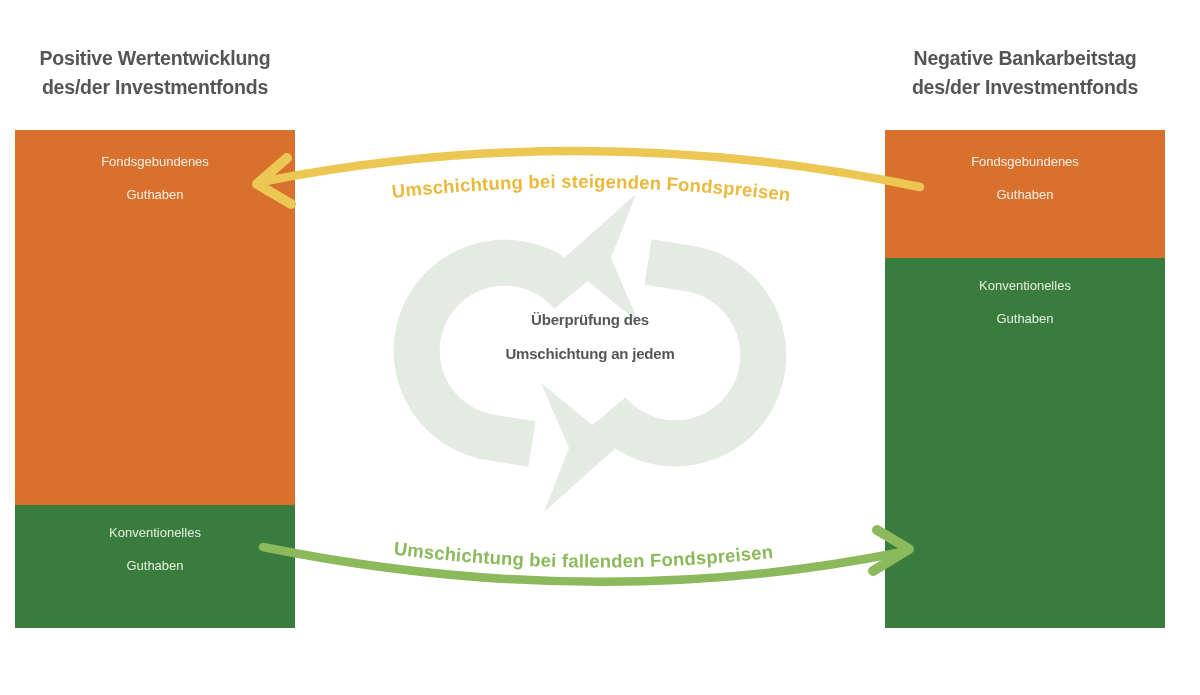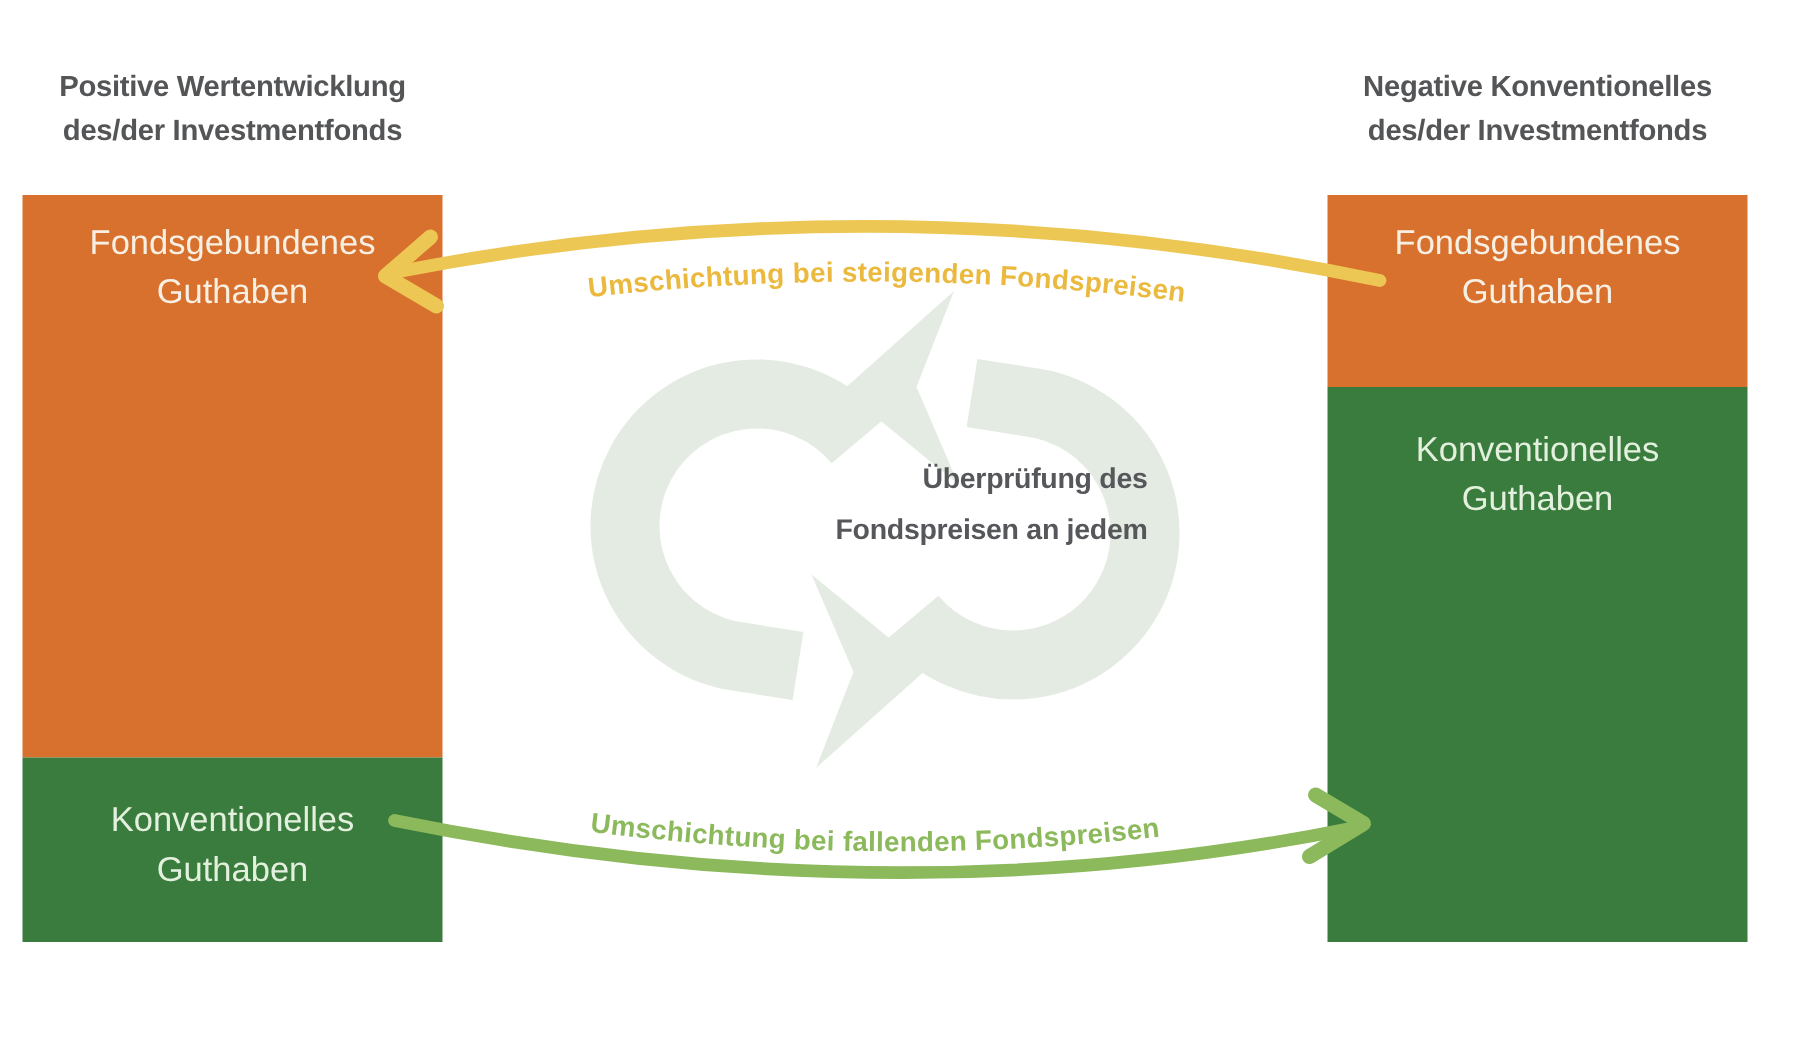--- a/index.html
+++ b/index.html
@@ -10,45 +10,45 @@
   .col-header {
     position:absolute; top:44px; width:280px; text-align:center;
     font-size:19.5px; font-weight:bold; color:#545557; line-height:29px;
     letter-spacing:-0.2px;
   }
   .bar { position:absolute; top:130px; width:280px; height:502px; }
   .seg { width:100%; box-sizing:border-box; text-align:center; }
   .seg-orange { background:#d8702e; }
   .seg-green  { background:#3a7c3d; }
   .seg-label {
-    font-size:23px; line-height:33px; font-weight:400;
+    font-size:13px; line-height:33px; font-weight:400;
   }
   .seg-orange .seg-label { color:#f8efe3; padding-top:15px; }
-  .seg-green  .seg-label { color:#e4f0de; padding-top:25px; }
+  .seg-green  .seg-label { color:#e4f0de; padding-top:11px; }
 
   #cycle-icon { position:absolute; left:390px; top:188px; }
   #center-text {
-    position:absolute; left:415px; top:303px; width:350px; text-align:right;
-    font-size:19px; font-weight:bold; color:#56575a; line-height:34px;
+    position:absolute; left:415px; top:303px; width:350px; text-align:center;
+    font-size:15px; font-weight:bold; color:#56575a; line-height:34px;
     letter-spacing:-0.2px; z-index:3;
   }
   #arrow-layer { position:absolute; left:0; top:0; z-index:4; pointer-events:none; }
   .arrow-label { font-size:18.5px; font-weight:bold; letter-spacing:0.2px; }
 </style>
 </head>
 <body>
 
 <div id="stage">
 
   <div class="col-header" style="left:15px;">
     <div>Positive Wertentwicklung</div>
     <div>des/der Investmentfonds</div>
   </div>
   <div class="col-header" style="left:885px;">
-    <div>Negative Konventionelles</div>
+    <div>Negative Bankarbeitstag</div>
     <div>des/der Investmentfonds</div>
   </div>
 
   <div class="bar" style="left:15px;">
     <div class="seg seg-orange" style="height:375px;">
       <div class="seg-label">
         <div>Fondsgebundenes</div>
         <div>Guthaben</div>
       </div>
     </div>
@@ -83,21 +83,21 @@
     <g transform="rotate(180 200 165)">
       <g stroke="#e4ebe2" stroke-width="46" fill="none">
         <path d="M 258 74 L 296 80 A 88 88 0 1 1 218 224"></path>
       </g>
       <path d="M 172 72 L 246 6 L 221 70 L 249 135 Z" fill="#e4ebe2"></path>
     </g>
   </svg>
 
   <div id="center-text">
     <div>Überprüfung des</div>
-    <div>Fondspreisen an jedem</div>
+    <div>Umschichtung an jedem</div>
   </div>
 
   <svg id="arrow-layer" width="1200" height="695" viewBox="0 0 1200 695">
     <defs>
       <path id="tp-top" d="M 262 218 Q 590 155 920 223" fill="none"></path>
       <path id="tp-bottom" d="M 262 533 Q 595 600 905 537" fill="none"></path>
     </defs>
 
     <g>
       <path d="M 920 187 Q 590 118 266 181" stroke="#edc753" stroke-width="8.5" fill="none" stroke-linecap="round"></path>

